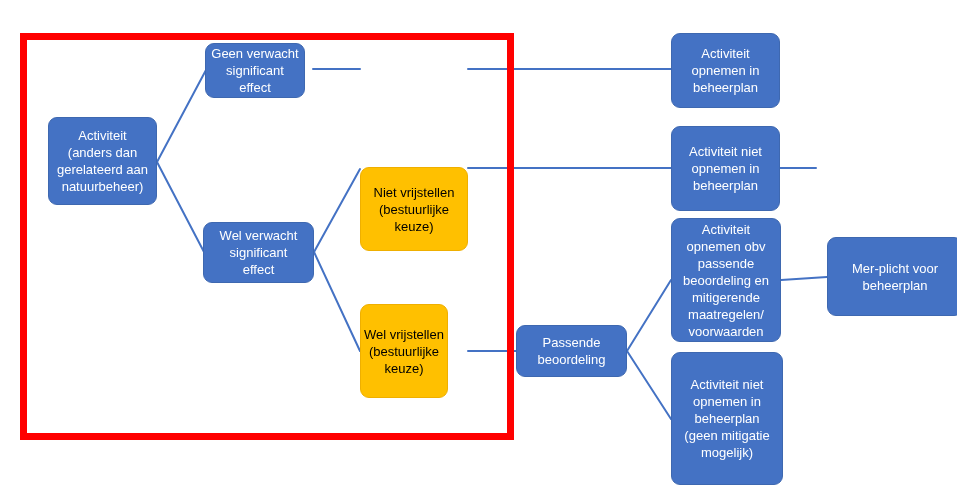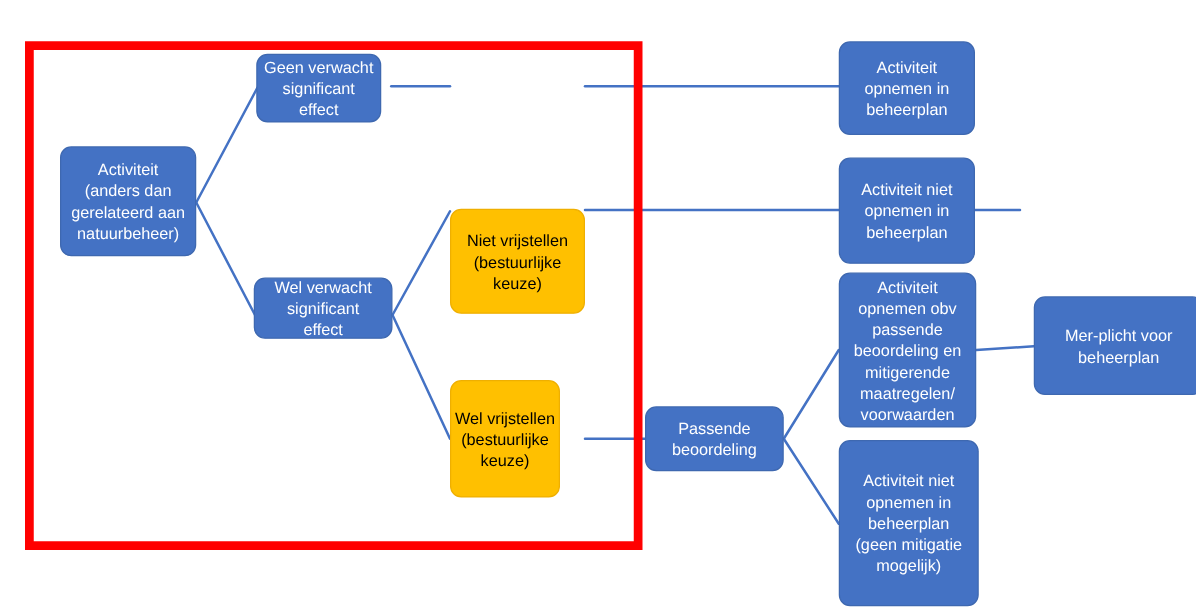--- a/index.html
+++ b/index.html
@@ -87,21 +87,21 @@
 
   <div class="node blue" style="left:205px; top:43px;  width:100px; height:55px;">Geen verwacht
 significant
 effect</div>
 
 
   <div class="node orange" style="left:360px; top:127px; width:108px; height:84px;margin-top:40px;">Niet vrijstellen
 (bestuurlijke
 keuze)</div>
 
-  <div class="node blue" style="left:203px; top:222px; width:111px; height:49px;">Wel verwacht
+  <div class="node blue" style="left:203px; top:222px; width:111px; height:61px;">Wel verwacht
 significant
 effect</div>
 
   <div class="node orange" style="left:360px; top:304px; width:88px; height:94px;">Wel vrijstellen
 (bestuurlijke
 keuze)</div>
 
   <div class="node blue" style="left:671px; top:33px;  width:109px; height:75px;">Activiteit
 opnemen in
 beheerplan</div>

